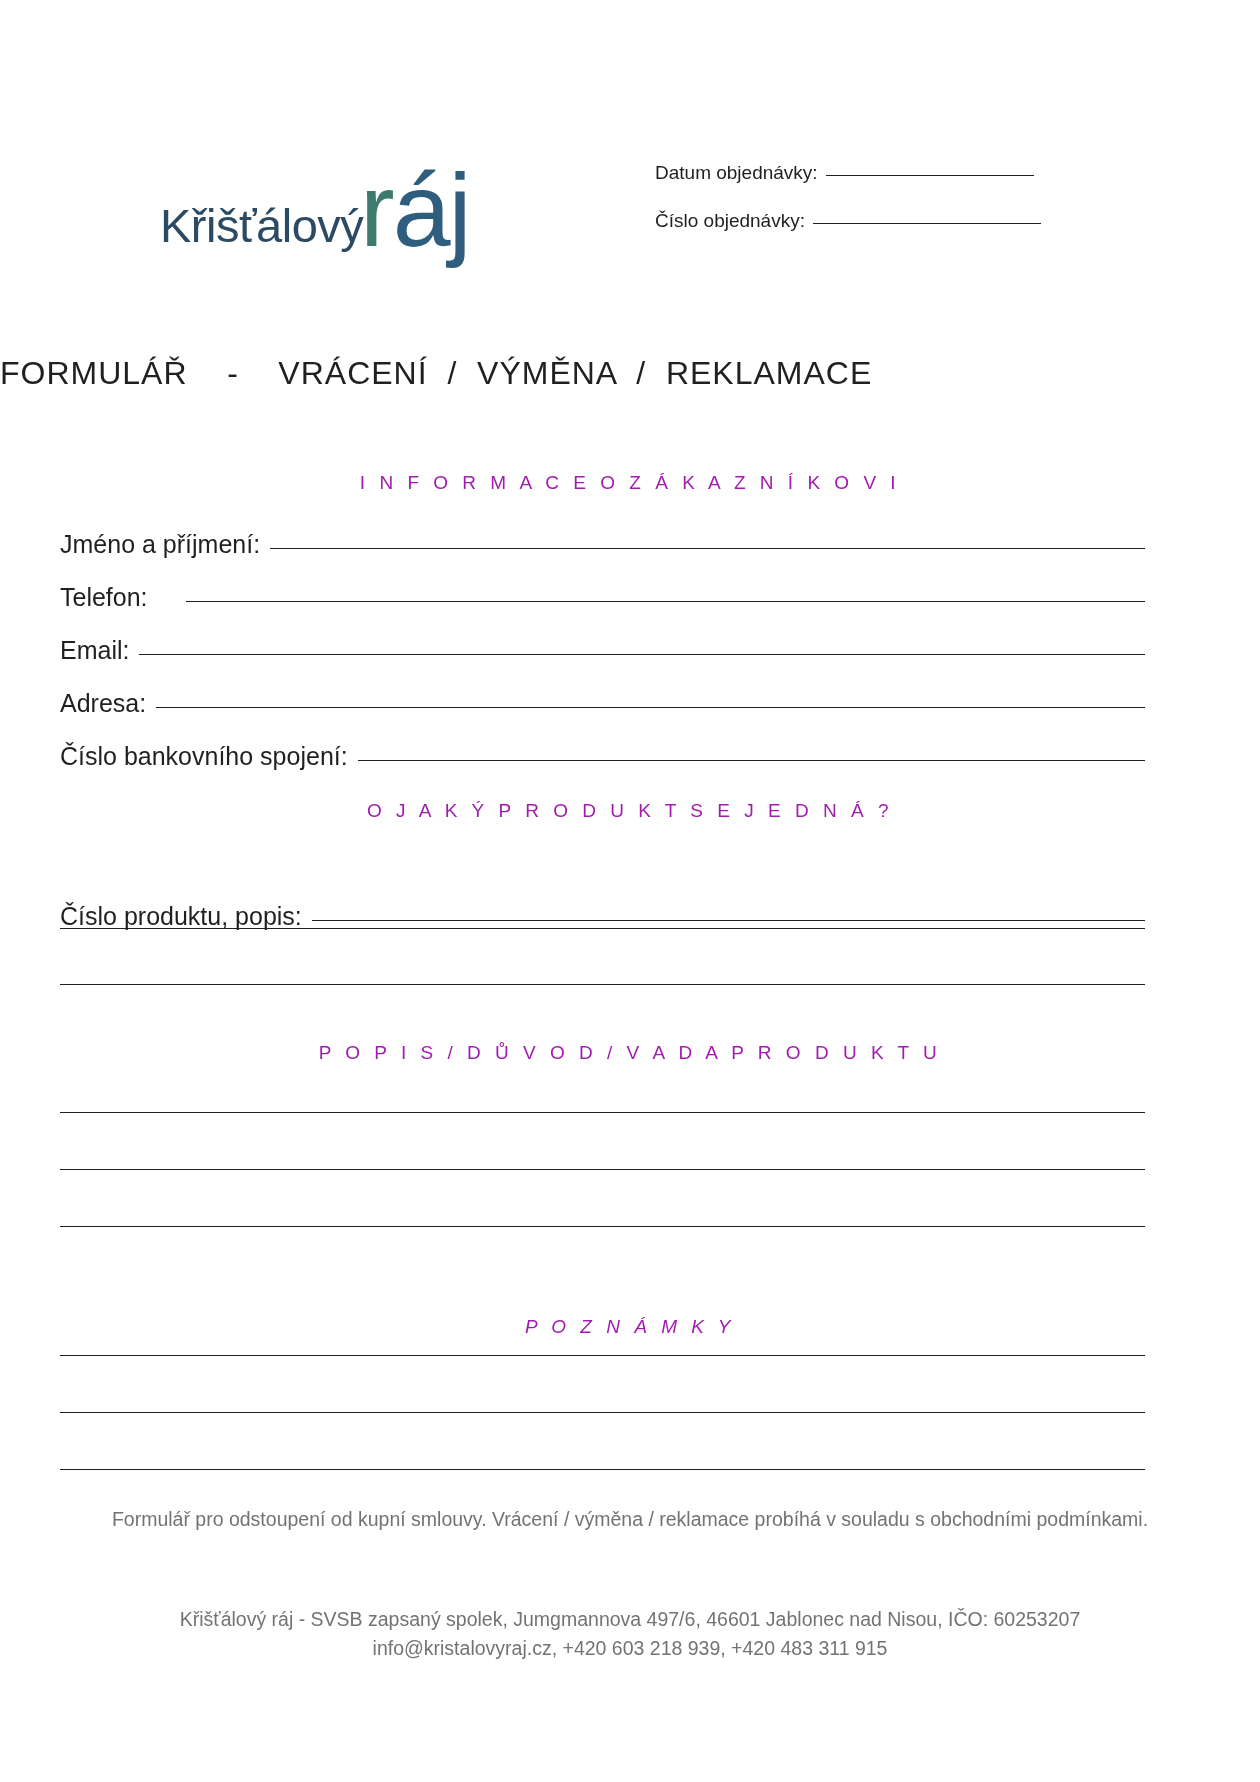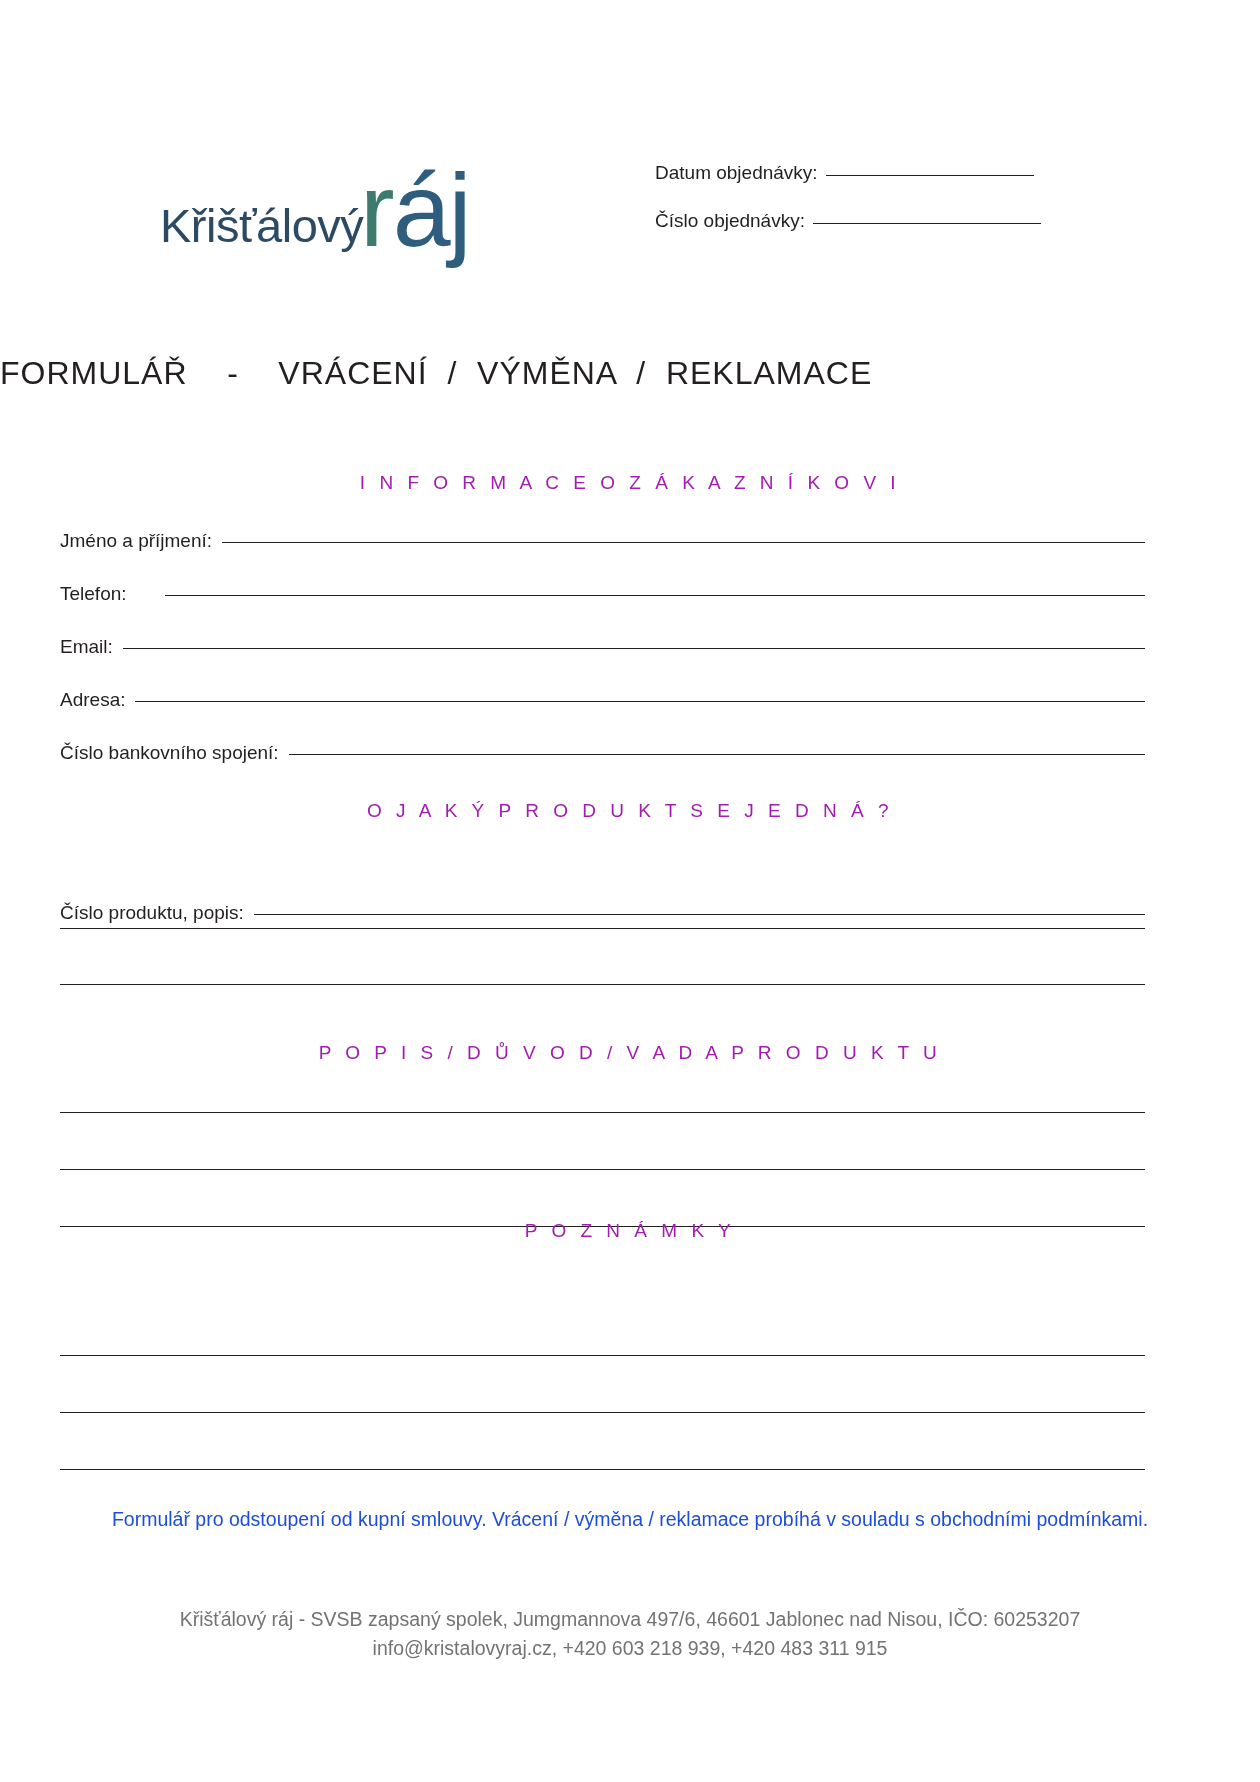--- a/index.html
+++ b/index.html
@@ -104,30 +104,30 @@
     position: absolute;
     width: 1260px;
     text-align: center;
     font-size: 19px;
     letter-spacing: 4.5px;
     color: #a21caf;
   }
   #sec-customer { top: 472px; }
   #sec-product  { top: 800px; }
   #sec-reason   { top: 1042px; }
-  #sec-notes    { top: 1220px; }
+  #sec-notes    { top: 1316px; font-style: italic; }
 
   
   .field-row {
     position: absolute;
     left: 60px;
     width: 1085px;
     display: flex;
     align-items: baseline;
-    font-size: 19px;
+    font-size: 25px;
     color: #231f20;
   }
   .field-row .lbl { white-space: nowrap; }
   .field-row .rule {
     flex: 1;
     border-bottom: 1.4px solid #231f20;
     margin-left: 10px;
     height: 1px;
     position: relative;
     top: -4px;
@@ -144,21 +144,21 @@
 
   
   .footer-note {
     position: absolute;
     left: 60px;
     top: 1505px;
     width: 1140px;
     text-align: center;
     font-size: 19.5px;
     line-height: 1.45;
-    color: #1d4ed8;
+    color: #737373;
   }
   .footer-contact {
     position: absolute;
     left: 60px;
     top: 1605px;
     width: 1140px;
     text-align: center;
     font-size: 19.5px;
     line-height: 1.5;
     color: #737373;

